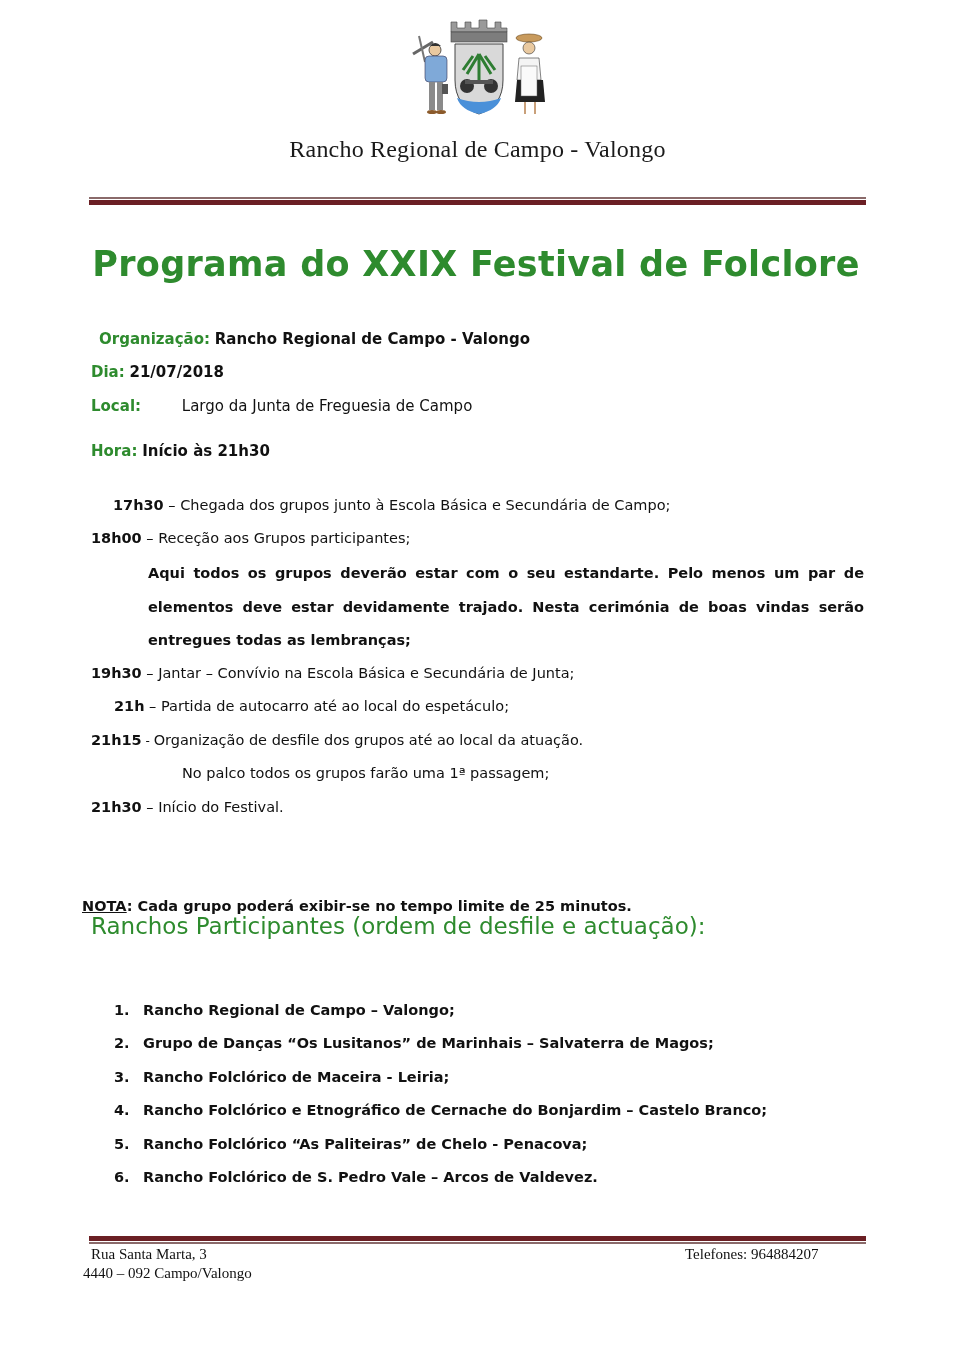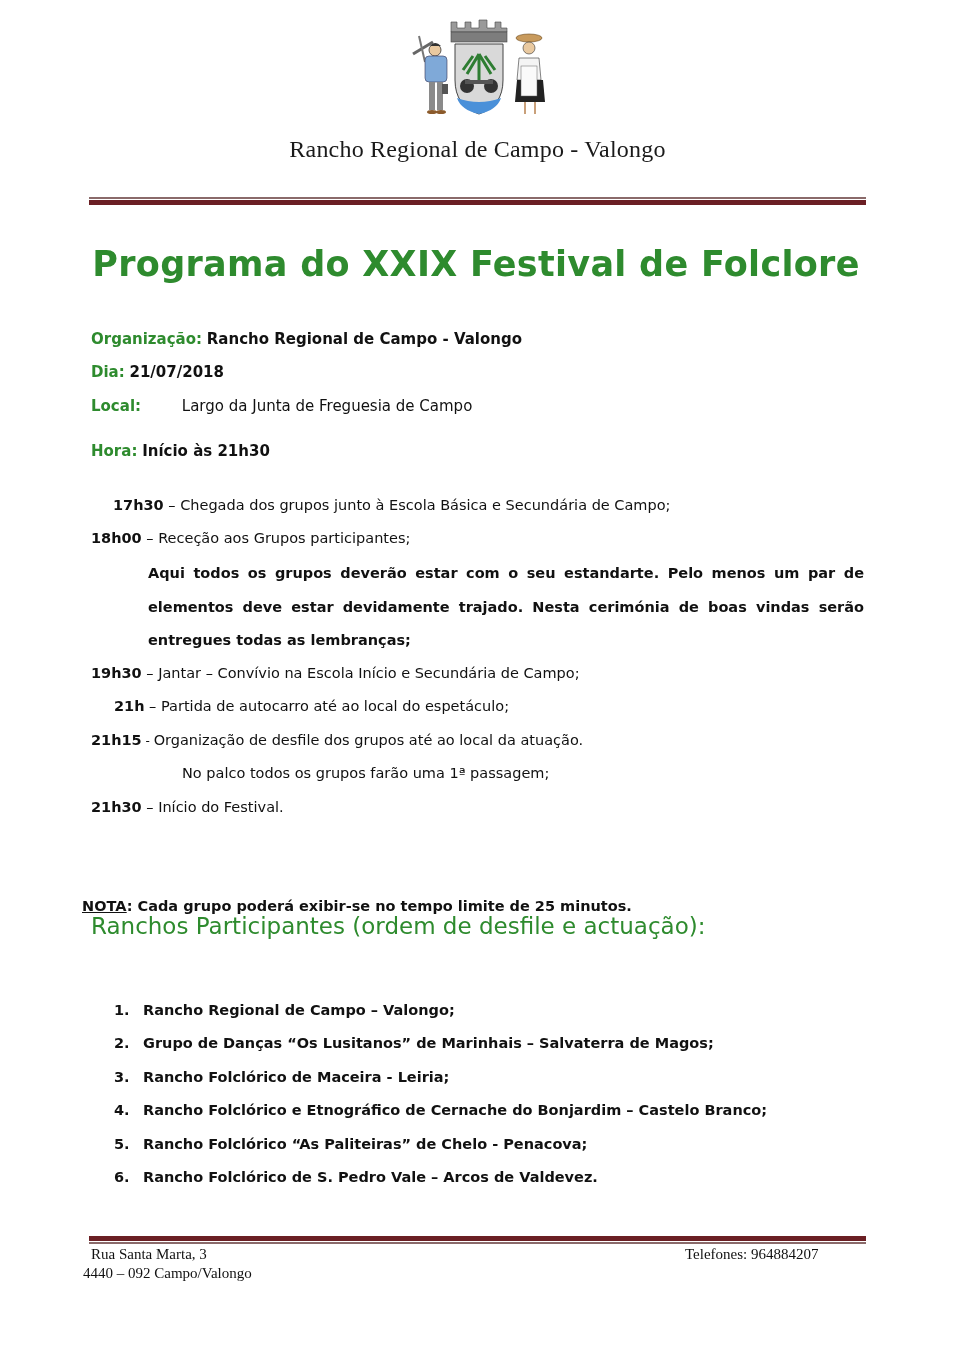--- a/index.html
+++ b/index.html
@@ -86,21 +86,21 @@
 <div class="header-title">Rancho Regional de Campo - Valongo</div>
 
 <div class="rule rule-top">
   <div class="thin"></div>
     <div class="gap"></div>
     <div class="thick"></div>
 </div>
 
 <div class="main-title">Programa do XXIX Festival de Folclore</div>
 
-<div class="info" style="top:330px;">
+<div class="info" style="top:330px;margin-left:8px;">
   <span class="label">Organização:</span>
   <span class="val-bold">Rancho Regional de Campo - Valongo</span>
 </div>
 <div class="info" style="top:363px;">
   <span class="label">Dia:</span>
   <span class="val-bold">21/07/2018</span>
 </div>
 <div class="info" style="top:397px;">
   <span class="label">Local:</span>
   <span class="val">Largo da Junta de Freguesia de Campo</span>
@@ -113,21 +113,21 @@
 <div class="sched" style="left:113px; top:497px;">
   <span class="time">17h30</span><span class="sep"> – </span><span class="desc">Chegada dos grupos junto à Escola Básica e Secundária de Campo;</span>
 </div>
 <div class="sched" style="left:91px; top:530px;">
   <span class="time">18h00</span><span class="sep"> – </span><span class="desc">Receção aos Grupos participantes;</span>
 </div>
 
 <div class="para" style="top:557px;">Aqui todos os grupos deverão estar com o seu estandarte. Pelo menos um par de elementos deve estar devidamente trajado. Nesta cerimónia de boas vindas serão entregues todas as lembranças;</div>
 
 <div class="sched" style="left:91px; top:665px;">
-  <span class="time">19h30</span><span class="sep"> – </span><span class="desc">Jantar – Convívio na Escola Início e Secundária de Campo;</span>
+  <span class="time">19h30</span><span class="sep"> – </span><span class="desc">Jantar – Convívio na Escola Básica e Secundária de Junta;</span>
 </div>
 <div class="sched" style="left:114px; top:698px;">
   <span class="time">21h</span><span class="sep"> – </span><span class="desc">Partida de autocarro até ao local do espetáculo;</span>
 </div>
 <div class="sched" style="left:91px; top:732px;">
   <span class="time">21h15</span><span class="sep" style="font-size:12px;"> - </span><span class="desc">Organização de desfile dos grupos até ao local da atuação.</span>
 </div>
 <div class="sched" style="left:182px; top:765px;">
   <span class="desc">No palco todos os grupos farão uma 1ª passagem;</span>
 </div>

